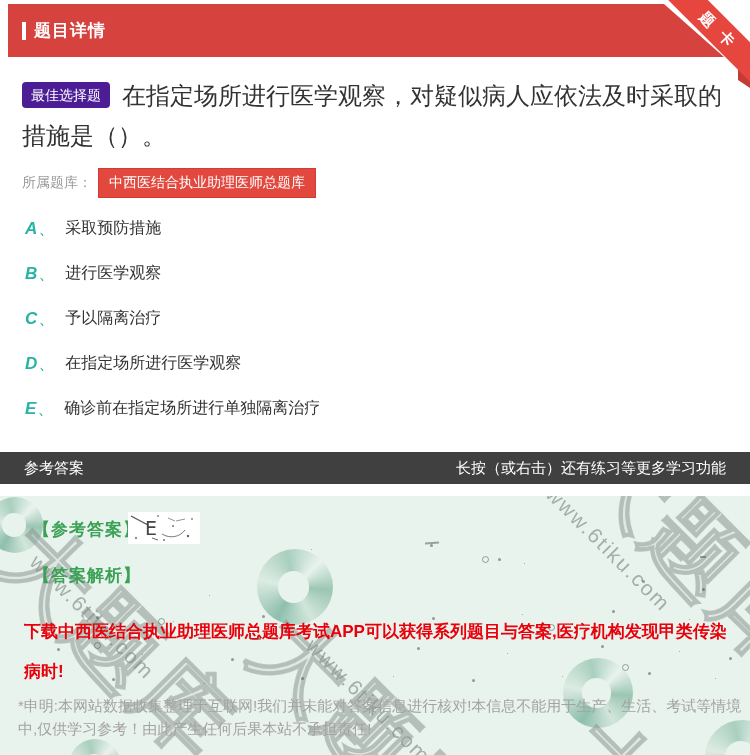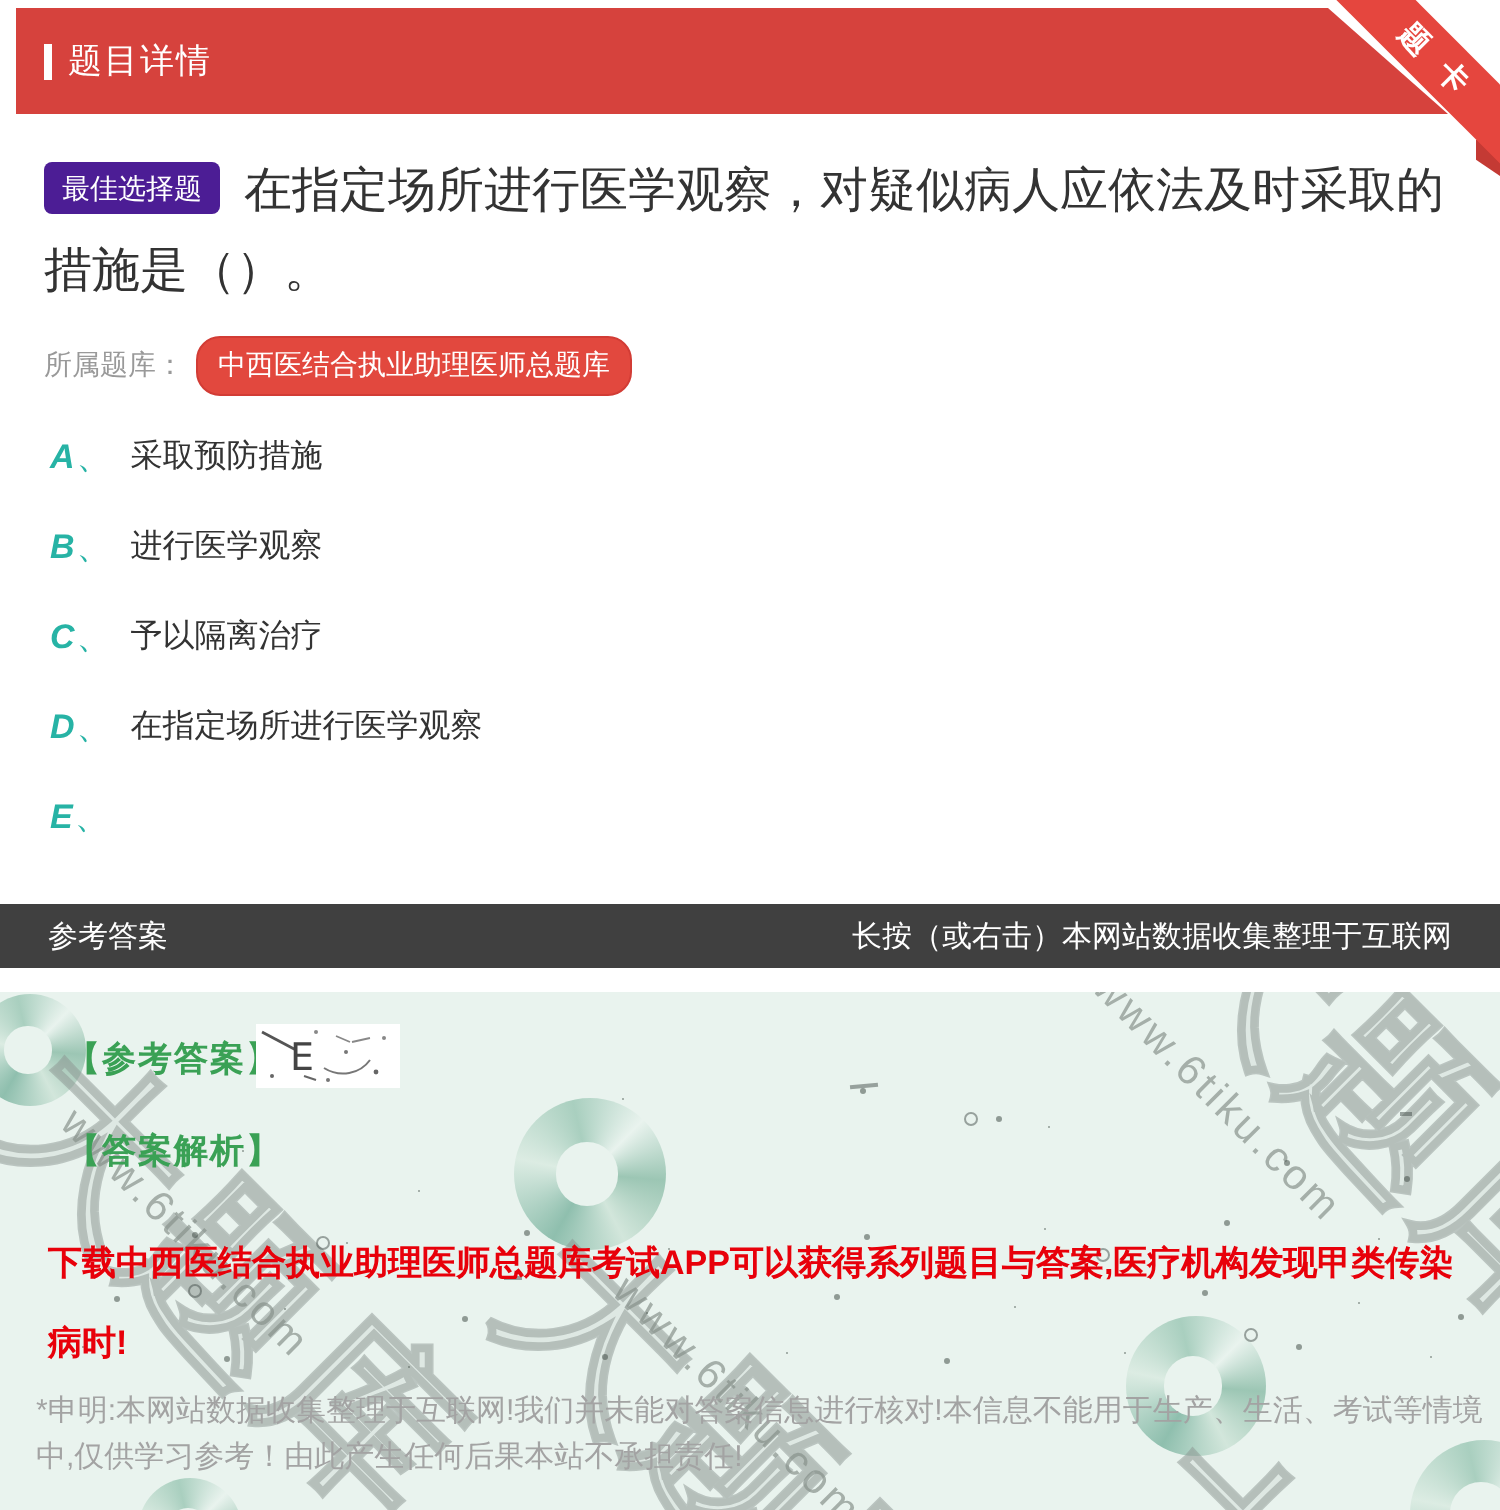--- a/index.html
+++ b/index.html
@@ -4,34 +4,34 @@
 <style>
   html,body{margin:0;padding:0;}
   body{width:750px;height:755px;background:#fff;font-family:"Liberation Sans","DejaVu Sans",sans-serif;overflow:hidden;}
   .page{position:relative;width:750px;height:755px;background:#fff;overflow:hidden;}
 
   
   .header{position:absolute;left:8px;top:4px;width:742px;height:53px;background:#d6423d;
     clip-path:polygon(0 0,656px 0,716px 100%,0 100%);
     display:flex;align-items:center;padding-left:14px;box-sizing:border-box;}
   .tbar{width:4px;height:18px;background:#fff;margin-right:8px;}
-  .title{color:#fff;font-size:17px;font-weight:normal;letter-spacing:1px;}
+  .title{color:#fff;font-size:17px;font-weight:bold;letter-spacing:1px;}
 
   .ribbon{position:absolute;top:15px;right:-33px;width:132px;height:28px;background:#e5463e;
     transform:rotate(45deg);display:flex;align-items:center;justify-content:center;
     color:#fff;font-size:15px;font-weight:bold;letter-spacing:12px;text-indent:12px;z-index:5;}
   .ribbon-tail{position:absolute;top:70px;right:0;width:12px;height:18px;background:#c43a34;
     clip-path:polygon(0 0,100% 0,100% 100%,0 55%);z-index:4;}
 
   
   .question{position:absolute;left:22px;top:76px;width:708px;font-size:24px;color:#333;line-height:40px;}
   .qbadge{display:inline-block;background:#4c1d95;color:#fff;font-size:14px;font-weight:normal;
     line-height:1;padding:6px 9px;border-radius:4px;margin-right:12px;vertical-align:4px;}
   .bank-row{position:absolute;left:22px;top:168px;display:flex;align-items:center;font-size:14px;color:#999;}
-  .bank-badge{background:#e2483e;color:#fff;padding:5px 10px;border-radius:12px;font-size:14px;margin-left:6px;border:1px solid #d23c35;}
+  .bank-badge{background:#e2483e;color:#fff;padding:5px 10px;border-radius:0;font-size:14px;margin-left:6px;border:1px solid #d23c35;}
 
   
   .options{position:absolute;left:25px;top:206px;width:700px;}
   .option{height:45px;display:flex;align-items:center;font-size:16px;color:#333;}
   .letter{color:#27b3a5;font-weight:bold;font-style:italic;font-size:17px;}
   .letter::after{content:"、";font-style:normal;font-weight:normal;margin:0 10px 0 1px;}
 
   
   .answer-bar{position:absolute;left:0;top:452px;width:750px;height:32px;background:#404040;color:#fff;
     display:flex;justify-content:space-between;align-items:center;padding:0 24px;box-sizing:border-box;font-size:15px;text-align:right;}
@@ -102,26 +102,27 @@
     <div class="option">
       <span class="letter">C</span>
       <span>予以隔离治疗</span>
     </div>
     <div class="option">
       <span class="letter">D</span>
       <span>在指定场所进行医学观察</span>
     </div>
     <div class="option">
       <span class="letter">E</span>
+      <span>确诊前在指定场所进行单独隔离治疗</span>
     </div>
   </div>
 
   <div class="answer-bar">
     <span>参考答案</span>
-    <span>长按（或右击）本网站数据收集整理于互联网</span>
+    <span>长按（或右击）还有练习等更多学习功能</span>
   </div>
 
   <div class="result">
 
     <div class="swirl" style="left:-13px;top:1px;width:56px;height:56px;"></div>
     <div class="swirl" style="left:257px;top:53px;width:76px;height:76px;"></div>
     <div class="swirl" style="left:563px;top:162px;width:70px;height:70px;"></div>
     <div class="swirl" style="left:705px;top:224px;width:74px;height:74px;"></div>
     <div class="swirl" style="left:69px;top:243px;width:52px;height:52px;"></div>
 

